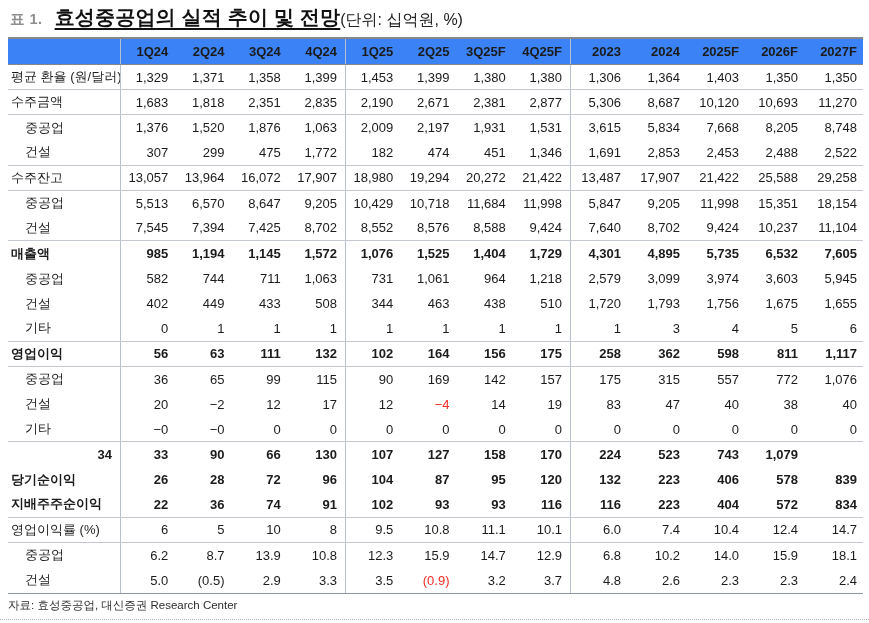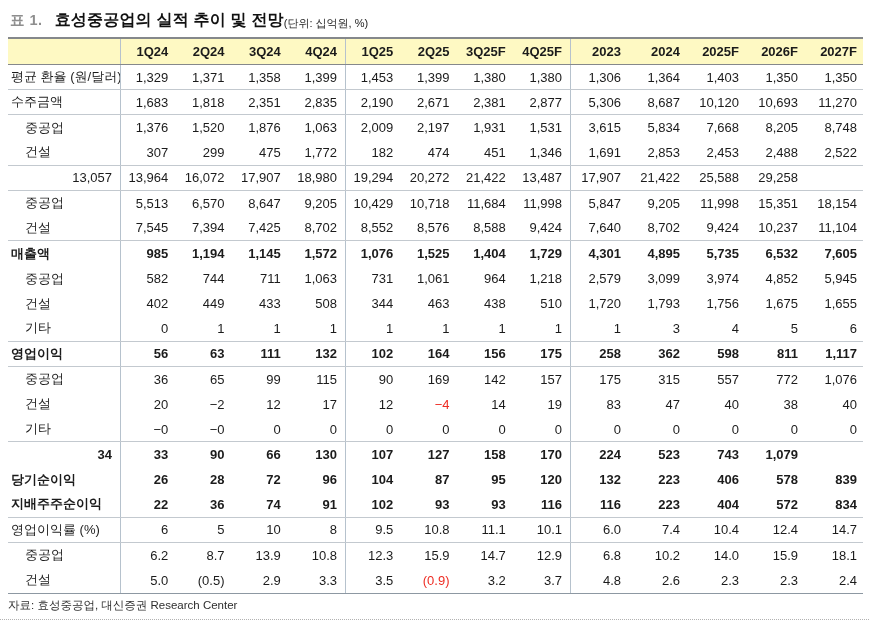--- a/index.html
+++ b/index.html
@@ -18,40 +18,41 @@
     align-items:flex-end;
     padding:9px 8px 0 10px;
     height:31px;
     box-sizing:border-box;
   }
   .title-left{display:flex;align-items:baseline;gap:12px;}
   .table-label{
     font-size:14.5px;font-weight:bold;color:#8e8e8e;letter-spacing:0.5px;
   }
   .page-title{
-    font-size:16px;font-weight:bold;color:#111;
+    font-size:20px;font-weight:bold;color:#111;
+    text-decoration:underline;
     text-underline-offset:4px;
     text-decoration-thickness:1.5px;
     letter-spacing:0.2px;
   }
-  .unit-note{font-size:11px;color:#222;}
+  .unit-note{font-size:16px;color:#222;}
   
   .table{
     margin:6px 6px 0 8px;
     border-top:2px solid #85888b;
     border-bottom:1px solid #8d98a2;
   }
   .trow{
     display:grid;
     grid-template-columns:112px repeat(4,56.25px) repeat(4,56.25px) repeat(5,59px);
     height:25.15px;
     box-sizing:border-box;
   }
   .trow.thead{
-    background:#fef9c3;
+    background:#3b82f6;
     font-weight:bold;
     border-bottom:1px solid #85888b;
     height:26px;
   }
   .trow.lb{border-bottom:1px solid #c3c9cf;}
   .trow > span{
     display:flex;align-items:center;justify-content:flex-end;
     height:100%;
     padding-right:8px;
     font-size:13px;
@@ -169,20 +170,21 @@
       <span class="num-cell">474</span>
       <span class="num-cell">451</span>
       <span class="num-cell">1,346</span>
       <span class="num-cell">1,691</span>
       <span class="num-cell">2,853</span>
       <span class="num-cell">2,453</span>
       <span class="num-cell">2,488</span>
       <span class="num-cell">2,522</span>
     </div>
     <div class="trow lb">
+      <span class="label-cell">수주잔고</span>
       <span class="num-cell">13,057</span>
       <span class="num-cell">13,964</span>
       <span class="num-cell">16,072</span>
       <span class="num-cell">17,907</span>
       <span class="num-cell">18,980</span>
       <span class="num-cell">19,294</span>
       <span class="num-cell">20,272</span>
       <span class="num-cell">21,422</span>
       <span class="num-cell">13,487</span>
       <span class="num-cell">17,907</span>
@@ -244,21 +246,21 @@
       <span class="num-cell">744</span>
       <span class="num-cell">711</span>
       <span class="num-cell">1,063</span>
       <span class="num-cell">731</span>
       <span class="num-cell">1,061</span>
       <span class="num-cell">964</span>
       <span class="num-cell">1,218</span>
       <span class="num-cell">2,579</span>
       <span class="num-cell">3,099</span>
       <span class="num-cell">3,974</span>
-      <span class="num-cell">4,852</span>
+      <span class="num-cell">3,603</span>
       <span class="num-cell">5,945</span>
     </div>
     <div class="trow">
       <span class="label-cell indent">건설</span>
       <span class="num-cell">402</span>
       <span class="num-cell">449</span>
       <span class="num-cell">433</span>
       <span class="num-cell">508</span>
       <span class="num-cell">344</span>
       <span class="num-cell">463</span>

